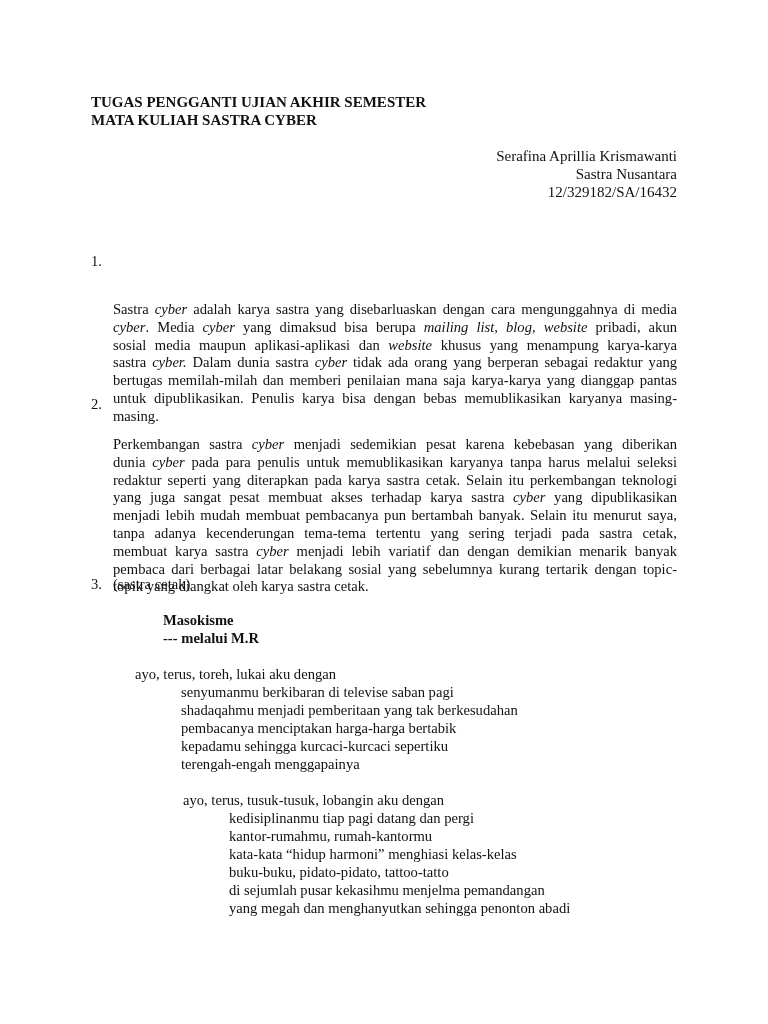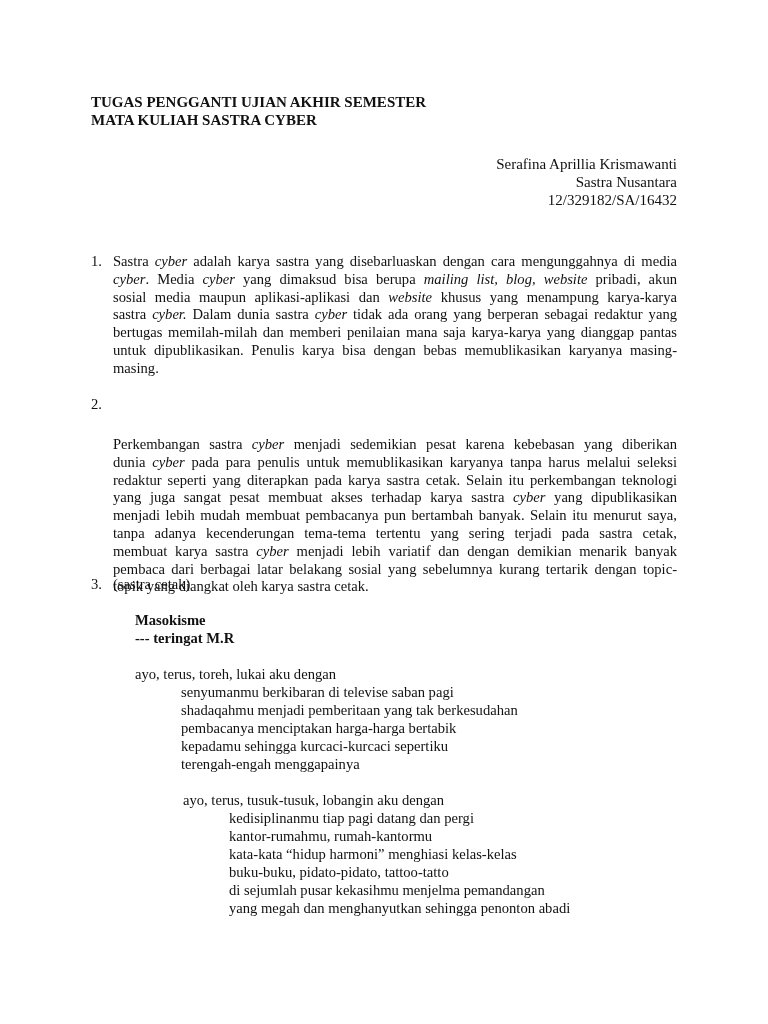--- a/index.html
+++ b/index.html
@@ -1,28 +1,28 @@
 <!DOCTYPE html>
 <html><head>
   <meta charset="utf-8">
   <style>
     html, body { margin: 0; padding: 0; background: #ffffff; }
     body { width: 768px; height: 1024px; position: relative; overflow: hidden;
            font-family: "Liberation Serif", "DejaVu Serif", serif; color: #111; }
     .page { position: absolute; left: 0; top: 0; width: 768px; height: 756px; background: #fff; }
     .title { position: absolute; left: 91px; top: 93px; font-weight: bold; font-size: 15px; line-height: 18px; letter-spacing: 0px; }
-    .author { position: absolute; right: 91px; top: 147px; text-align: right; font-size: 15px; line-height: 18px; margin-top: 8px; }
+    .author { position: absolute; right: 91px; top: 147px; text-align: right; font-size: 15px; line-height: 18px; }
     .item { position: absolute; left: 91px; width: 586px; font-size: 14.6px; line-height: 17.8px; }
     .item .num { position: absolute; left: 0; top: 0; }
     .item .body { position: absolute; left: 22px; width: 564px; }
     .line { display: block; text-align: justify; text-align-last: justify; white-space: nowrap; height: 17.8px; overflow: visible; }
     .line.last { text-align-last: left; }
     i { font-style: italic; }
     .poem { position: absolute; left: 135px; font-size: 14.6px; line-height: 18px; }
-    .poem-title { font-weight: bold; }
+    .poem-title { font-weight: bold; margin-left: 28px; }
     .stanza-line { display: block; white-space: nowrap; }
     .indent { padding-left: 46px; }
   </style>
 </head>
 <body>
 
 <div class="page">
 
   <div class="title">
     <div>TUGAS PENGGANTI UJIAN AKHIR SEMESTER</div>
@@ -31,21 +31,21 @@
 
   <div class="author">
     <div>Serafina Aprillia Krismawanti</div>
     <div>Sastra Nusantara</div>
     <div>12/329182/SA/16432</div>
   </div>
 
   <div class="item" style="top:253px;">
     <span class="num">1.</span>
     <div class="body">
-        <span class="line" style="white-space: normal;">Sastra <i>cyber</i> adalah karya sastra yang disebarluaskan dengan cara mengunggahnya di media</span>
+        <span class="line" style="white-space: normal; margin-top: 48px;">Sastra <i>cyber</i> adalah karya sastra yang disebarluaskan dengan cara mengunggahnya di media</span>
         <span class="line" style="white-space: normal;"><i>cyber</i>. Media <i>cyber</i> yang dimaksud bisa berupa <i>mailing list, blog, website</i> pribadi, akun</span>
         <span class="line" style="white-space: normal;">sosial media maupun aplikasi-aplikasi dan <i>website</i> khusus yang menampung karya-karya</span>
         <span class="line" style="white-space: normal;">sastra <i>cyber.</i> Dalam dunia sastra <i>cyber</i> tidak ada orang yang berperan sebagai redaktur yang</span>
         <span class="line" style="white-space: normal;">bertugas memilah-milah dan memberi penilaian mana saja karya-karya yang dianggap pantas</span>
         <span class="line" style="white-space: normal;">untuk dipublikasikan. Penulis karya bisa dengan bebas memublikasikan karyanya masing-</span>
         <span class="line last">masing.</span>
       </div>
   </div>
 
   <div class="item" style="top:396px;">
@@ -65,21 +65,21 @@
 
   <div class="item" style="top:576px;">
     <span class="num">3.</span>
     <div class="body">
         <span class="line last">(sastra cetak)</span>
       </div>
   </div>
 
   <div class="poem" style="top:611px;">
     <div class="poem-title">Masokisme</div>
-    <div class="poem-title">--- teringat M.R</div>
+    <div class="poem-title">--- melalui M.R</div>
   </div>
 
   <div class="poem" style="top:665px;">
     <span class="stanza-line">ayo, terus, toreh, lukai aku dengan</span>
     <span class="stanza-line indent">senyumanmu berkibaran di televise saban pagi</span>
     <span class="stanza-line indent">shadaqahmu menjadi pemberitaan yang tak berkesudahan</span>
     <span class="stanza-line indent">pembacanya menciptakan harga-harga bertabik</span>
     <span class="stanza-line indent">kepadamu sehingga kurcaci-kurcaci sepertiku</span>
     <span class="stanza-line indent">terengah-engah menggapainya</span>
   </div>

